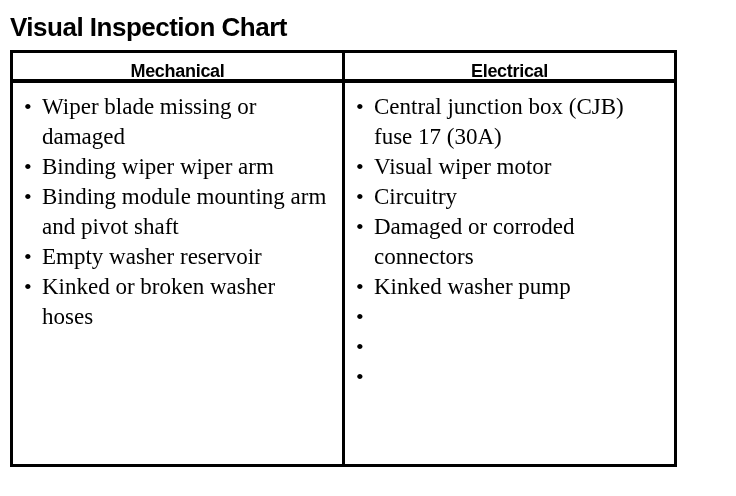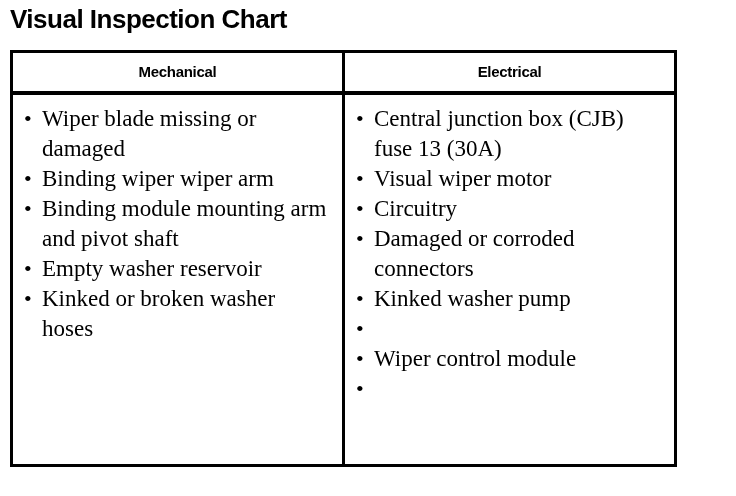--- a/index.html
+++ b/index.html
@@ -11,21 +11,21 @@
     position: relative;
     width: 736px;
     height: 496px;
     background: #ffffff;
     color: #000000;
     overflow: hidden;
   }
   .title {
     position: absolute;
     left: 10px;
-    top: 4px;
+    top: 12px;
     margin: 0;
     font-family: "Liberation Sans", sans-serif;
     font-weight: bold;
     font-size: 26px;
     letter-spacing: -0.5px;
     color: #000000;
   }
   .chart-table {
     position: absolute;
     left: 10px;
@@ -41,25 +41,25 @@
     flex: 1 1 0;
     min-width: 0;
     display: flex;
     flex-direction: column;
   }
   .column + .column {
     border-left: 3px solid #000000;
   }
   .column-header {
     box-sizing: border-box;
-    height: 42px;
+    height: 30px;
     border-bottom: 4px solid #000000;
     font-family: "Liberation Sans", sans-serif;
     font-weight: bold;
-    font-size: 15px;
+    font-size: 18px;
     line-height: 37px;
     text-align: center;
     letter-spacing: -0.3px;
   }
   ul.column-body {
     margin: 9px 0 0 0;
     padding: 0;
     list-style: none;
     font-family: "Liberation Serif", serif;
     font-size: 23px;
@@ -115,21 +115,21 @@
             <span class="item-text">Kinked or broken washer hoses</span>
           </li>
         </ul>
     </section>
 
     <section class="column">
       <div class="column-header">Electrical</div>
       <ul class="column-body">
           <li class="item">
             <span class="bullet">•</span>
-            <span class="item-text">Central junction box (CJB) fuse 13 (30A)</span>
+            <span class="item-text">Central junction box (CJB) fuse 17 (30A)</span>
           </li>
           <li class="item">
             <span class="bullet">•</span>
             <span class="item-text">Visual wiper motor</span>
           </li>
           <li class="item">
             <span class="bullet">•</span>
             <span class="item-text">Circuitry</span>
           </li>
           <li class="item">
@@ -138,21 +138,20 @@
           </li>
           <li class="item">
             <span class="bullet">•</span>
             <span class="item-text">Kinked washer pump</span>
           </li>
           <li class="item">
             <span class="bullet">•</span>
           </li>
           <li class="item">
             <span class="bullet">•</span>
-            <span class="item-text">Wiper control module</span>
           </li>
           <li class="item">
             <span class="bullet">•</span>
           </li>
         </ul>
     </section>
 
   </div>
 </div>
 

